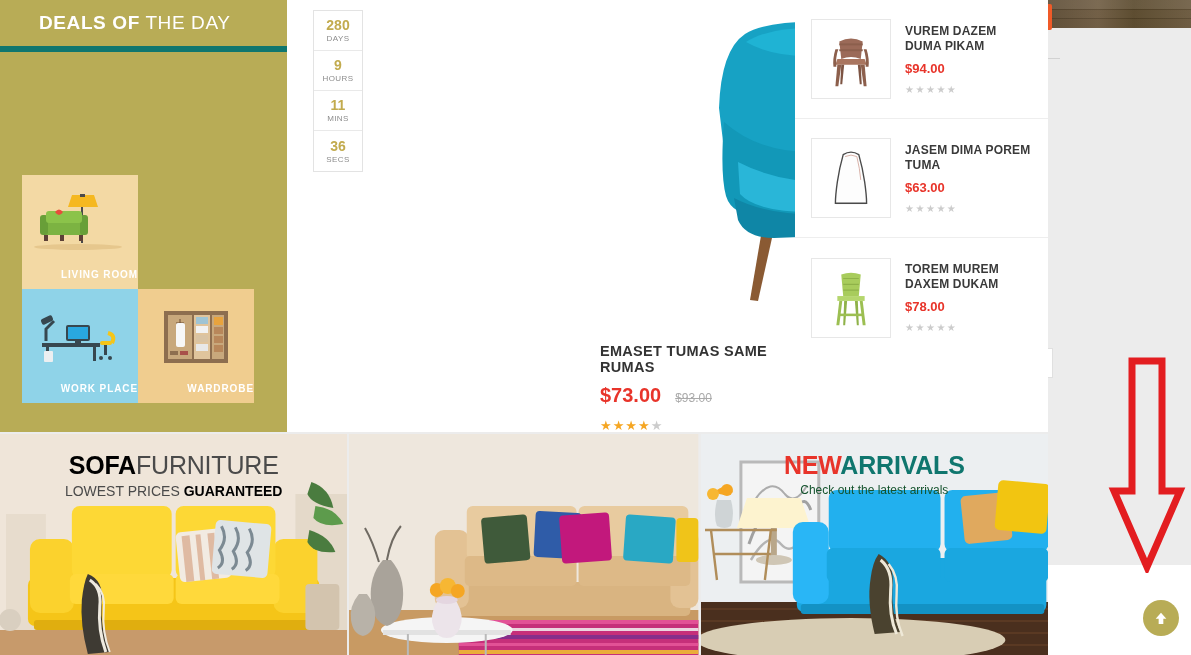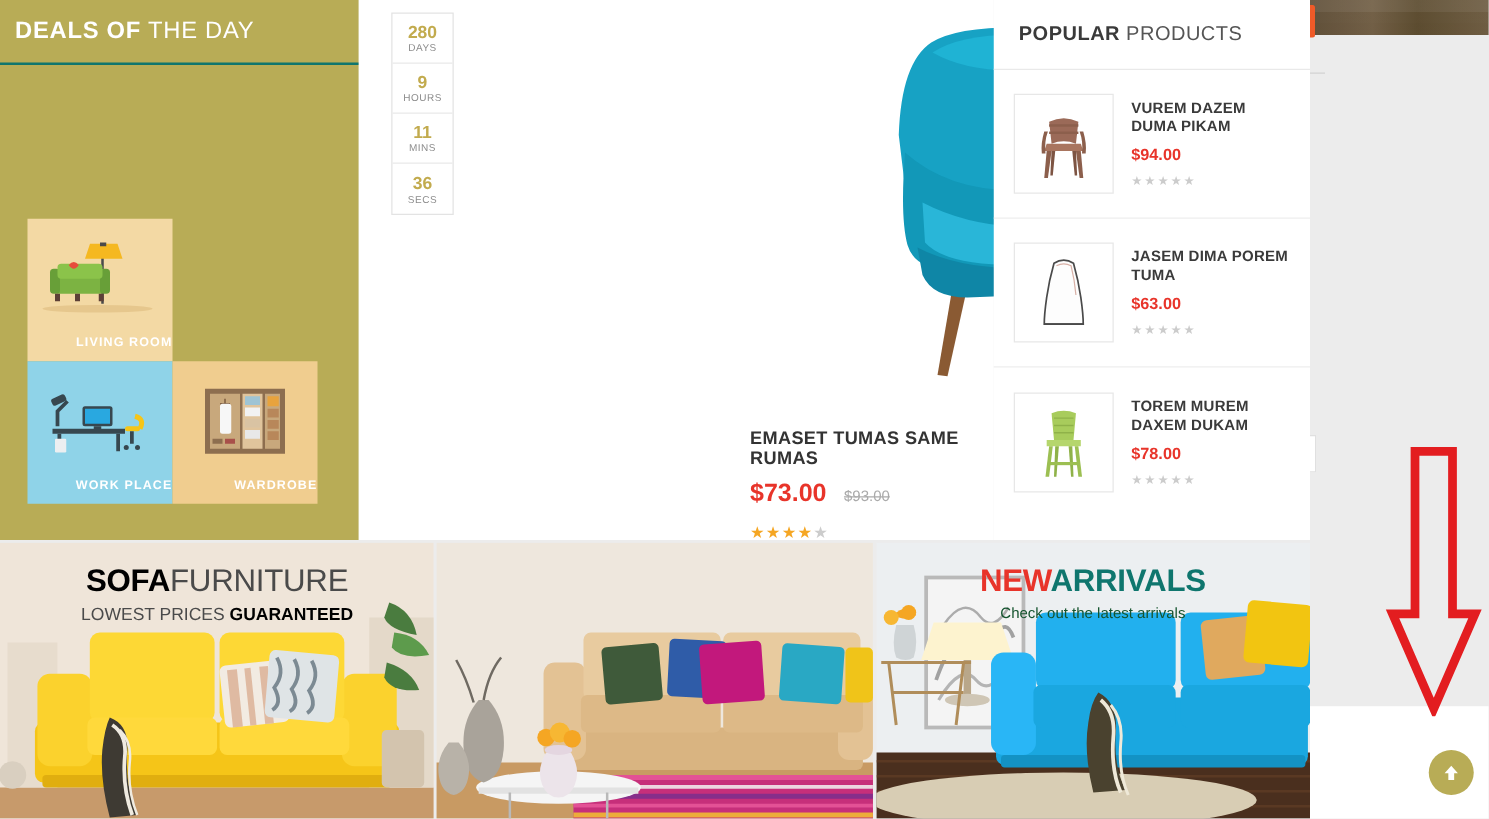--- a/index.html
+++ b/index.html
@@ -29,21 +29,21 @@
   .thin-rule {
     position: absolute; left: 1048px; top: 58px; width: 12px; height: 1px;
     background: #d2d2d2;
   }
 
   
   .deals {
     position: absolute; left: 0; top: 0; width: 287px; height: 432px;
     background: #b8ac56;
   }
-  .deals-head { height: 52px; border-bottom: 2px solid #0f766e; padding: 0 12px; display: flex; align-items: center; }
+  .deals-head { height: 52px; border-bottom: 6px solid #0f766e; padding: 0 39px; display: flex; align-items: center; }
   .deals-title { font-size: 19px; letter-spacing: .6px; color: #ffffff; white-space: nowrap; }
   .deals-title b { font-weight: 700; }
   .deals-title span { font-weight: 400; }
   .deals-desc {
     padding: 28px 24px 0 24px; color: #fbfbf3; font-size: 12.5px;
     line-height: 20px;
   }
   .tiles { position: absolute; left: 22px; top: 175px; width: 232px; }
   .tile-row { display: flex; }
   .tile {
@@ -261,25 +261,20 @@
       </div>
     </div>
 
     <div class="nav-btns">
       <div class="nav-btn">‹</div>
       <div class="nav-btn">›</div>
     </div>
   </section>
 
   <aside class="popular">
-    <div class="pop-head">
-      <div class="pop-title">
-        <b>POPULAR</b><span> PRODUCTS</span>
-      </div>
-    </div>
 
     <div class="pop-item">
       <div class="pop-thumb">
         <svg viewBox="0 0 80 80" width="78" height="78">
           <path d="M28 22 q12-6 24 0 l-2 18 q-10-4-20 0z" fill="#9b6a58"></path>
           <path d="M26 40 h28 l2 6 h-32z" fill="#a9755f"></path>
           <path d="M26 46 l-2 22 h3 l3-22z" fill="#8c5f4c"></path>
           <path d="M54 46 l2 22 h-3 l-3-22z" fill="#8c5f4c"></path>
           <path d="M30 46 l-1 20 h2 l2-20z" fill="#7d5443"></path>
           <path d="M50 46 l1 20 h-2 l-2-20z" fill="#7d5443"></path>

